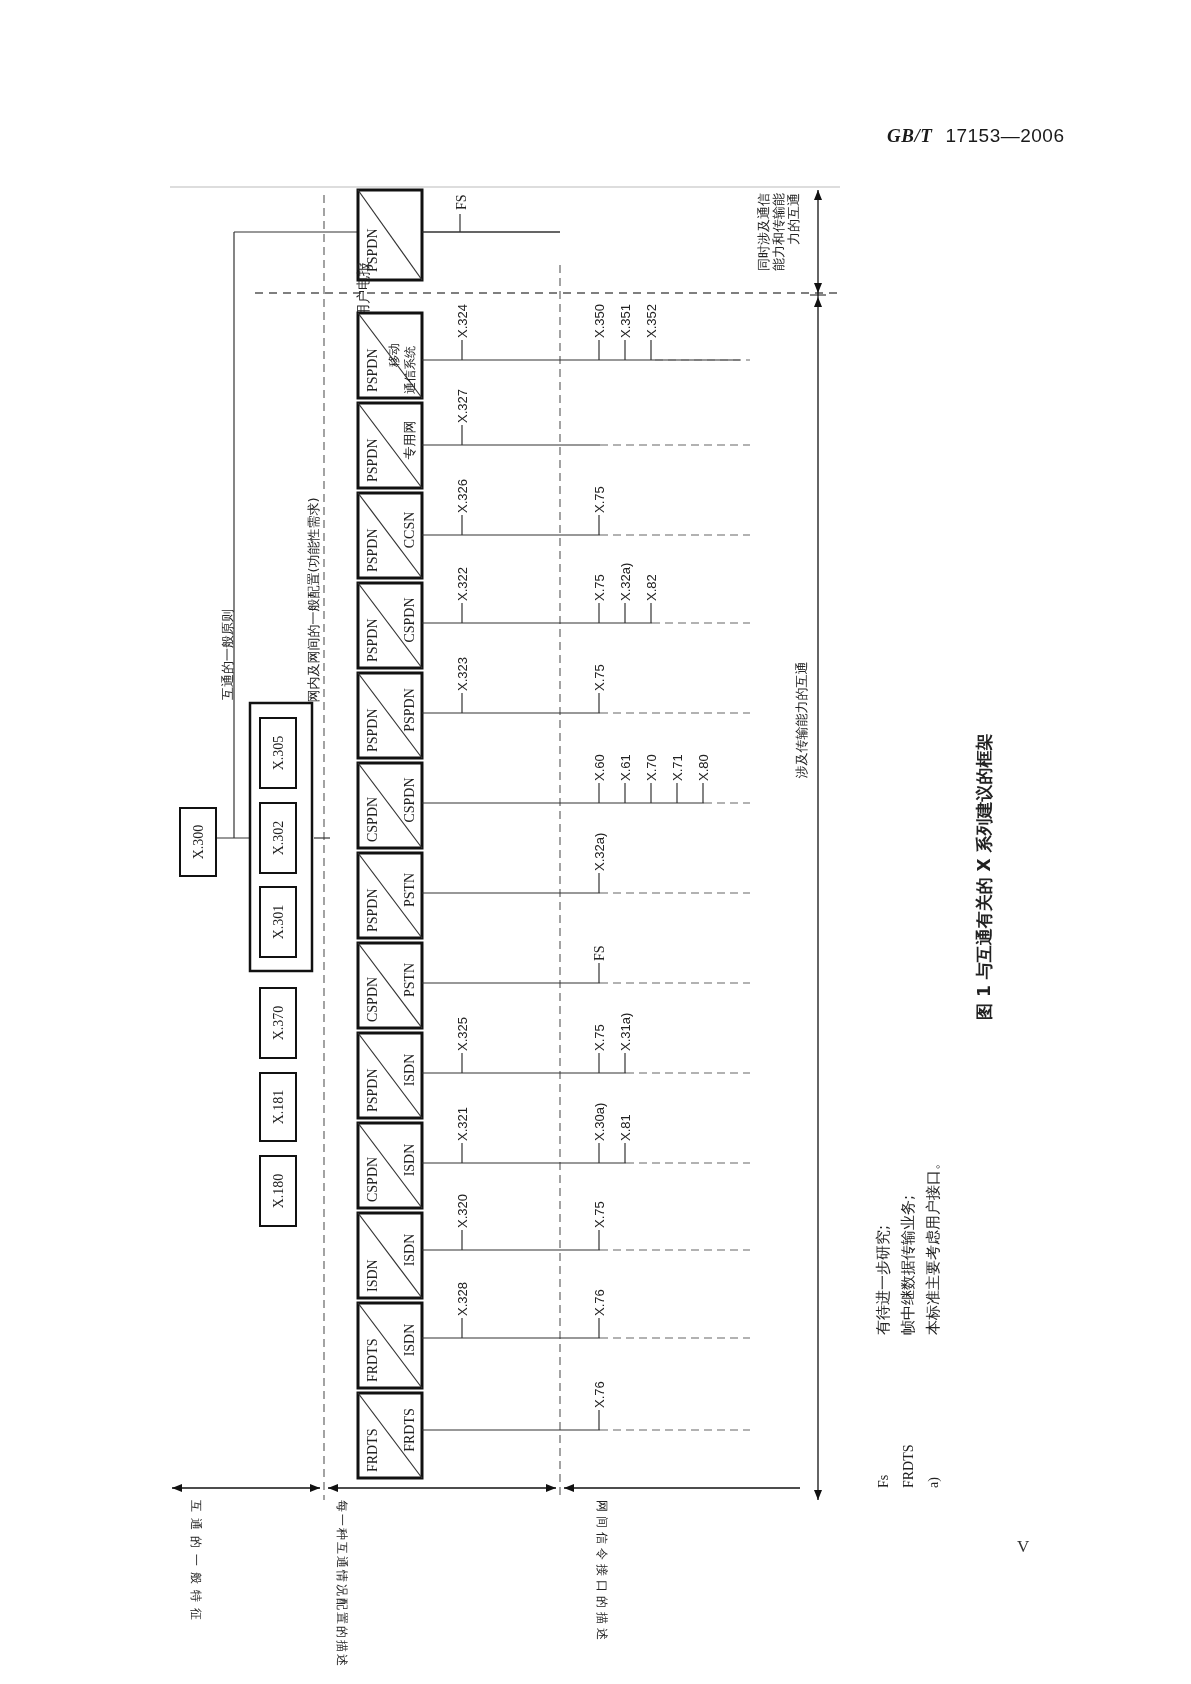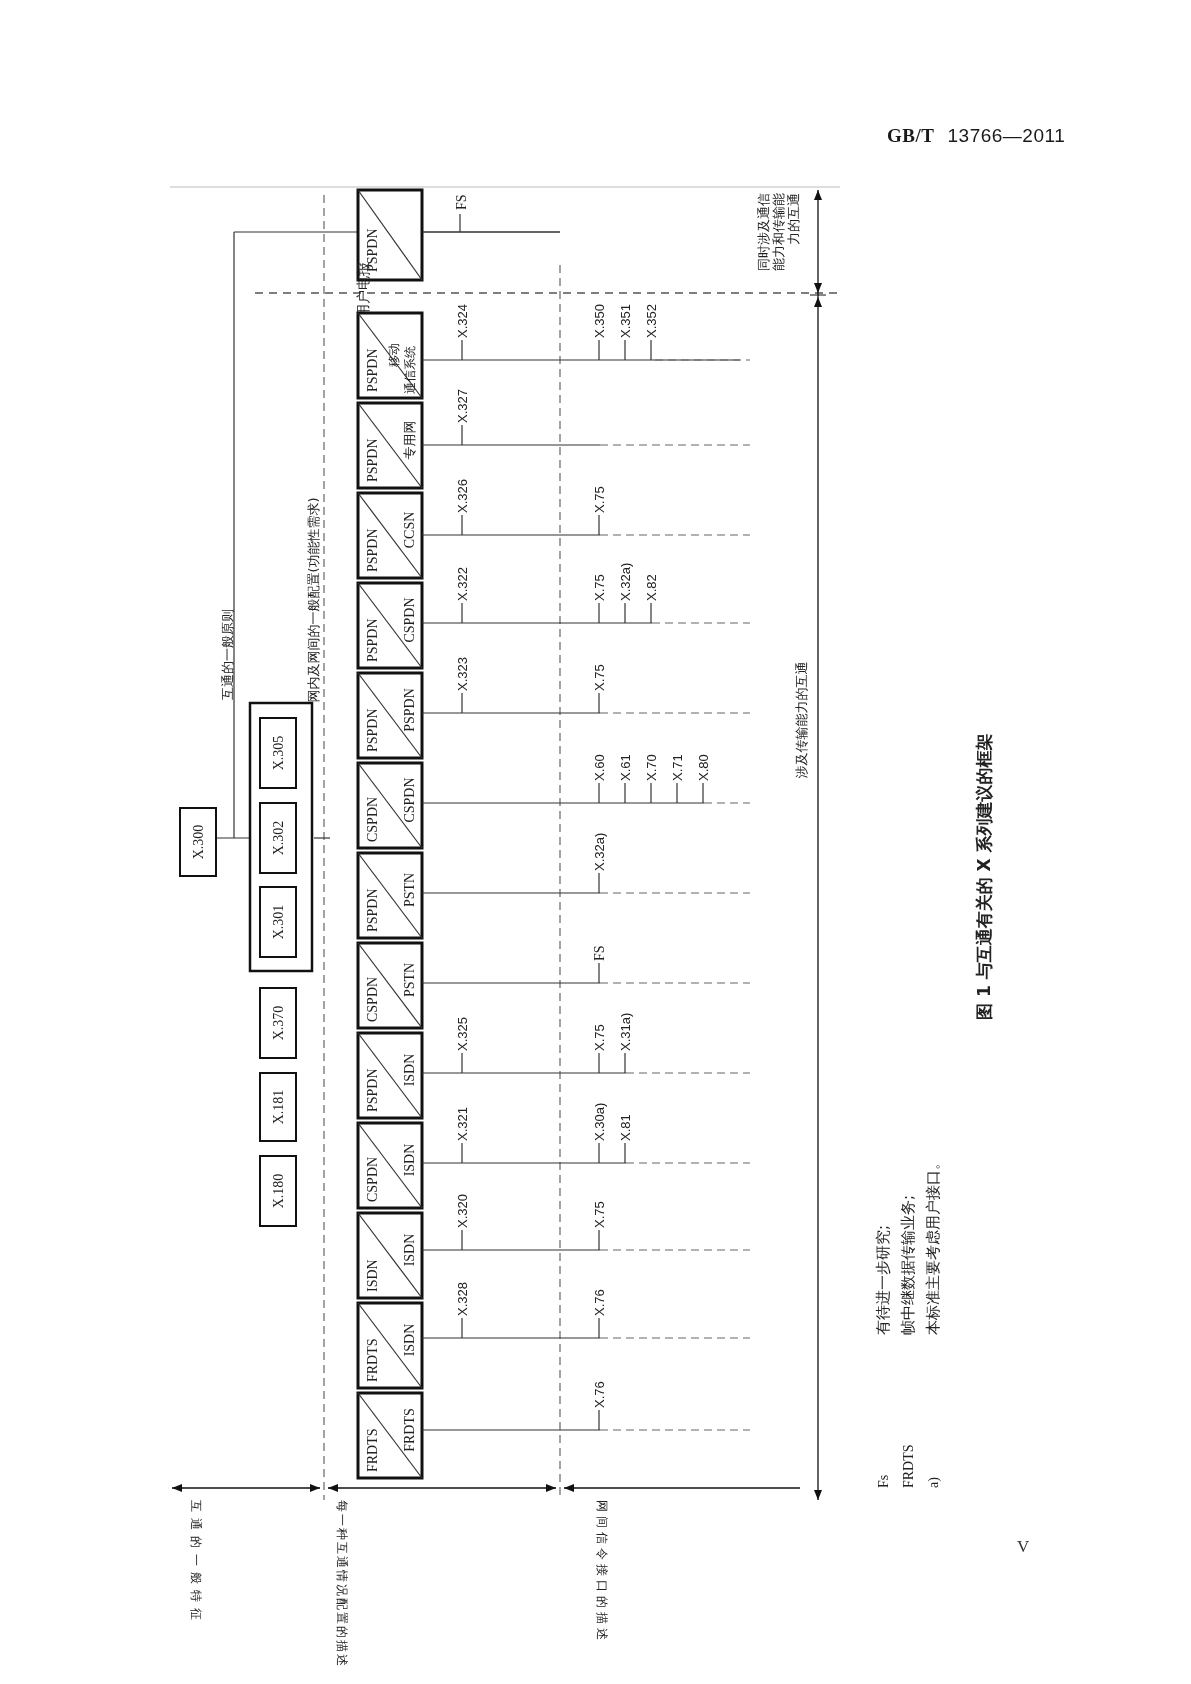--- a/index.html
+++ b/index.html
@@ -1,37 +1,37 @@
 <!DOCTYPE html>
 <html><head>
 <meta charset="utf-8">
 <style>
   html, body { margin: 0; padding: 0; background: #ffffff; }
   body { width: 1191px; height: 1684px; position: relative; overflow: hidden;
          font-family: "DejaVu Serif", "Liberation Serif", serif; color: #1a1a1a; }
   .std-header { position: absolute; left: 887px; top: 124px; font-size: 19px; letter-spacing: 0.5px; }
-  .std-header b { font-family: "Liberation Serif", serif; font-weight: bold; }
+  .std-header b { font-family: "Liberation Serif", serif; font-weight: bold; font-style: italic; }
   .std-header span.num { font-family: "Liberation Sans", sans-serif; }
   .page-num { position: absolute; left: 1017px; top: 1537px; font-family: "Liberation Serif", serif; font-size: 17px; color: #333; }
   svg { position: absolute; left: 0; top: 0; }
   .lbl { font-family: "Liberation Sans", "DejaVu Sans", sans-serif; font-size: 13px; fill: #222; }
   .netlbl { font-family: "Liberation Serif", "DejaVu Serif", serif; font-size: 14px; fill: #222; }
   .cjk { font-family: "DejaVu Sans", sans-serif; fill: #222; }
   .line { stroke: #333; stroke-width: 1.2; fill: none; }
   .thick { stroke: #111; stroke-width: 3; fill: #fff; }
   .box { stroke: #111; stroke-width: 2; fill: #fff; }
   .dash { stroke: #666; stroke-width: 1.2; stroke-dasharray: 8 5; fill: none; }
   .dash2 { stroke: #555; stroke-width: 1.3; stroke-dasharray: 8 6; fill: none; }
   .arrow { stroke: #111; stroke-width: 1.3; fill: none; }
 </style>
 </head>
 <body>
 
 <div class="std-header">
-  <b>GB/T</b>&nbsp;&nbsp;<span class="num">13766—2011</span>
+  <b>GB/T</b>&nbsp;&nbsp;<span class="num">17153—2006</span>
 </div>
 
 <svg width="1191" height="1684" viewBox="0 0 1191 1684" xmlns="http://www.w3.org/2000/svg">
 
   <line x1="170" y1="187" x2="840" y2="187" stroke="#bbb" stroke-width="1"></line>
 
   <line class="dash" x1="324" y1="195" x2="324" y2="1500"></line>
   <line class="dash" x1="560" y1="265" x2="560" y2="1500"></line>
 
   <line class="dash2" x1="255" y1="293" x2="840" y2="293"></line>

